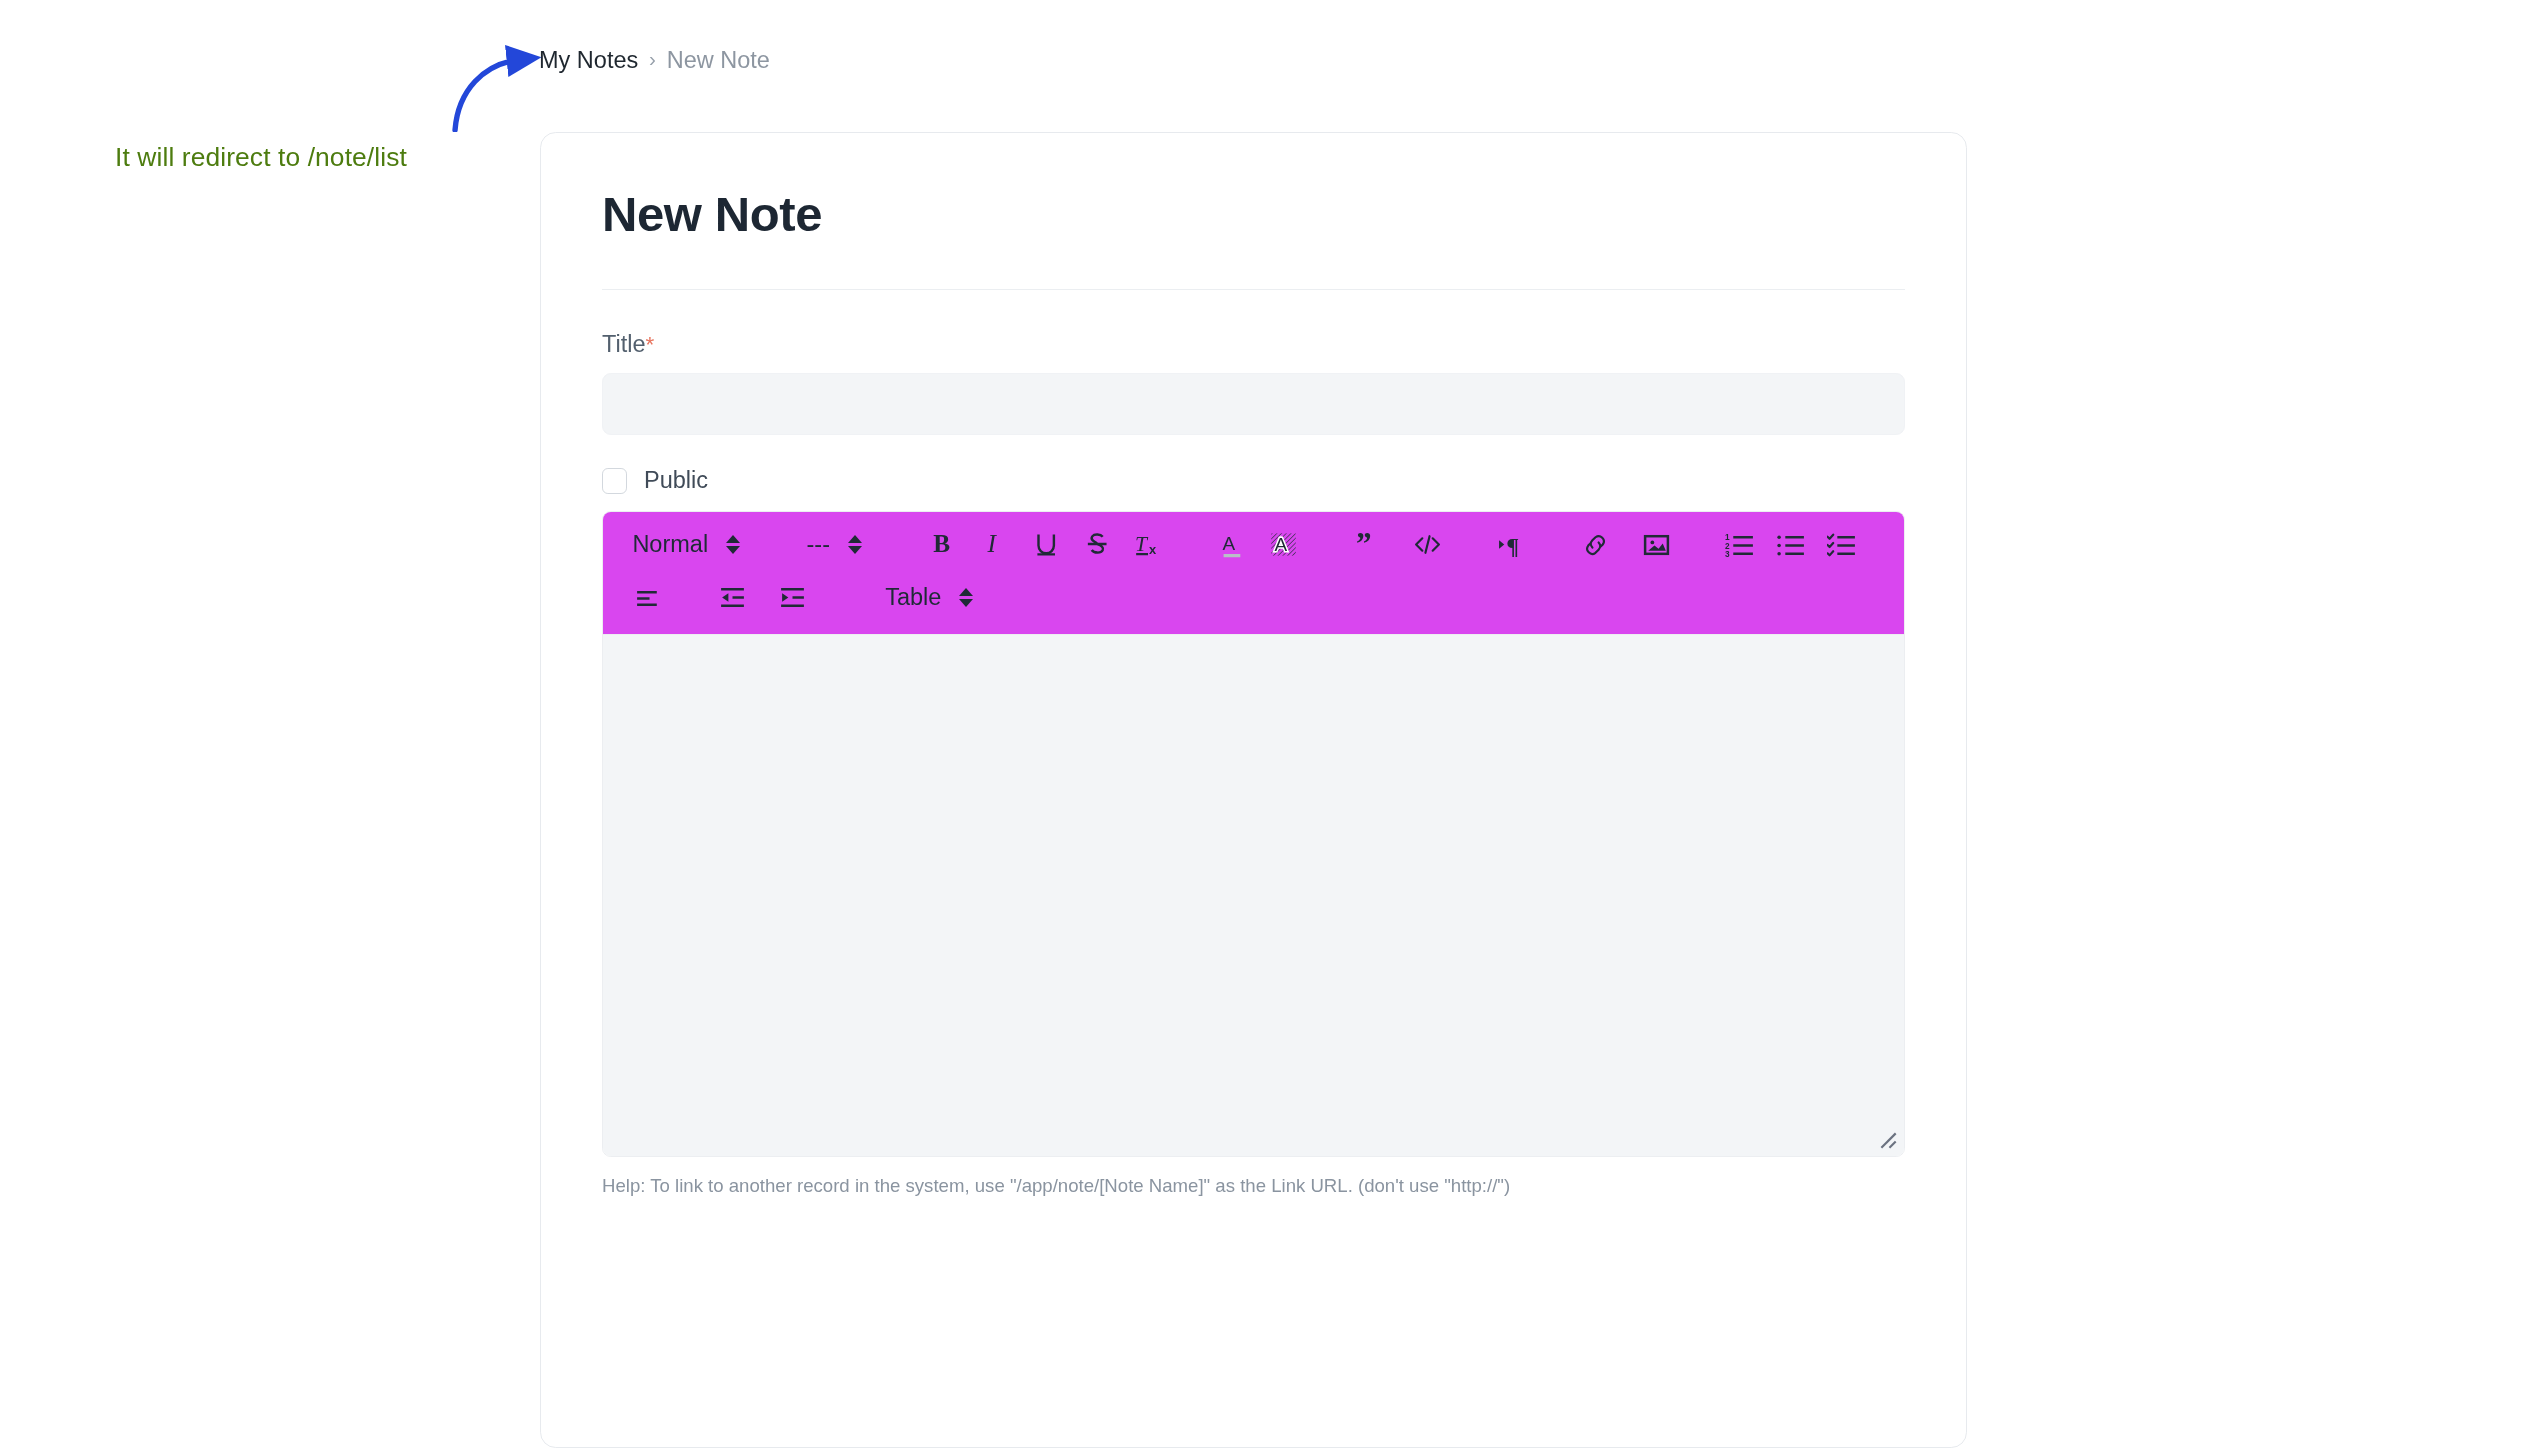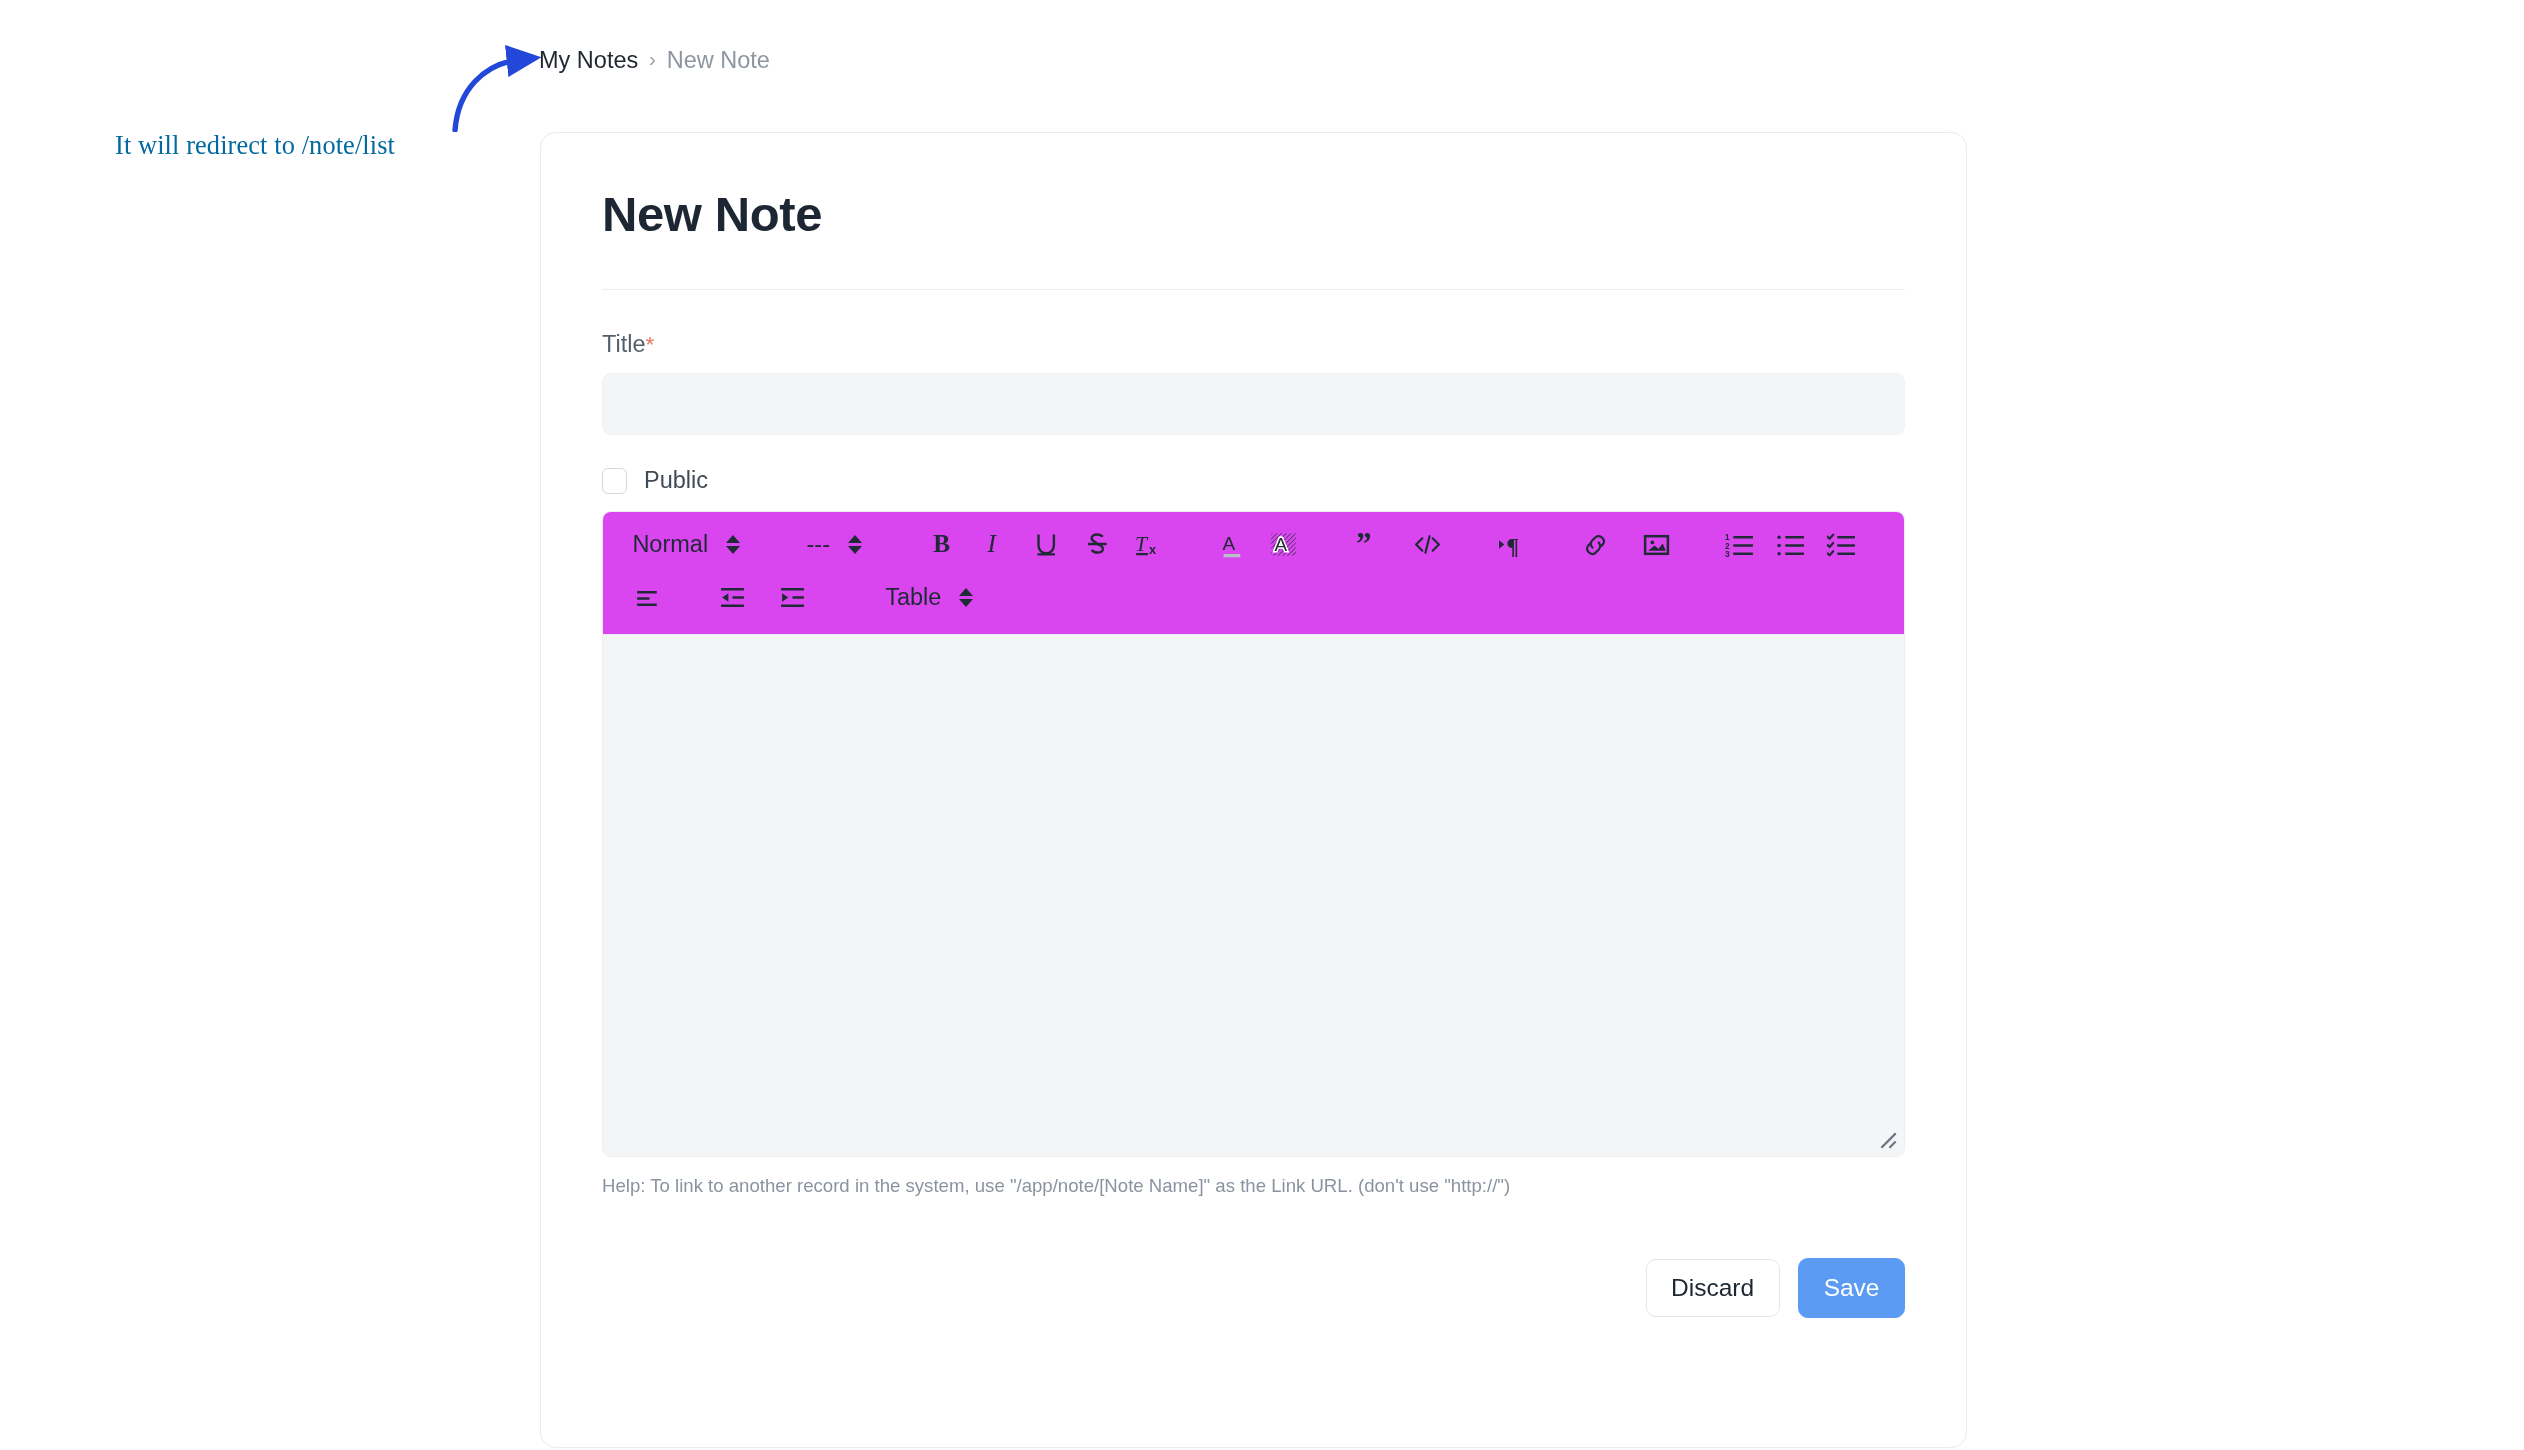--- a/index.html
+++ b/index.html
@@ -8,26 +8,25 @@
     width: 2525px; height: 1450px;
     background: #ffffff;
     font-family: "Liberation Sans", sans-serif;
     -webkit-font-smoothing: antialiased;
   }
   .page { position: relative; width: 2525px; height: 1450px; overflow: hidden; }
 
   
   .annotation-text {
     position: absolute;
-    left: 115px; top: 130px;
+    left: 115px; top: 142px;
     font-size: 26.4px;
-    color: #0369a1;
+    color: #4d7c0f;
     white-space: nowrap;
     letter-spacing: 0.1px;
-    font-family: Liberation Serif, serif;
   }
   .annotation-arrow {
     position: absolute;
     left: 411px; top: 34px;
     width: 137px; height: 98px;
   }
 
   
   .breadcrumb {
     position: absolute;
@@ -415,21 +414,17 @@
           <svg class="resize-grip" viewBox="0 0 12 12">
             <line x1="11" y1="3" x2="3" y2="11" stroke="#6b7280" stroke-width="1.2"></line>
             <line x1="11" y1="7.5" x2="7.5" y2="11" stroke="#6b7280" stroke-width="1.2"></line>
           </svg>
         </div>
       </div>
 
       <div class="help-text">Help: To link to another record in the system, use "/app/note/[Note Name]" as the Link URL. (don't use "http://")</div>
 
       
-      <div class="actions">
-        <button class="btn btn-discard">Discard</button>
-        <button class="btn btn-save">Save</button>
-      </div>
 
     </div>
   </section>
 </div>
 
 
 </body></html>

